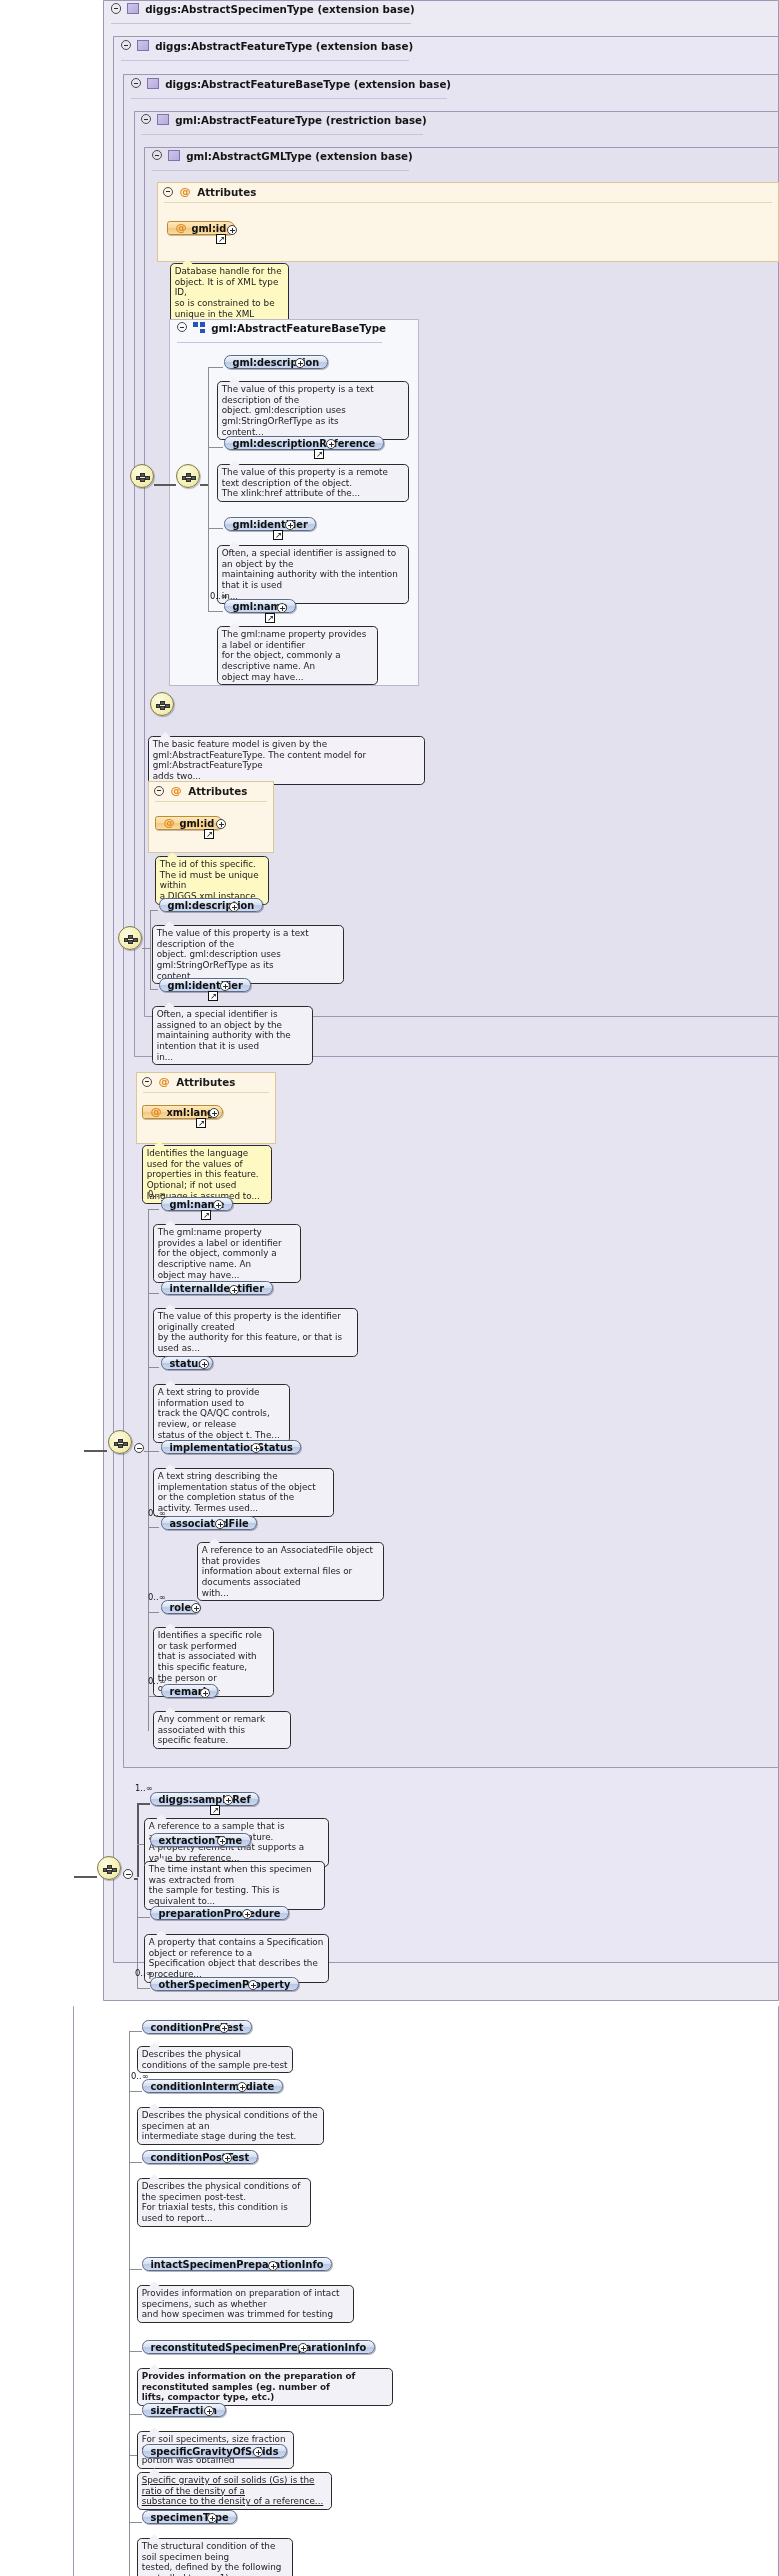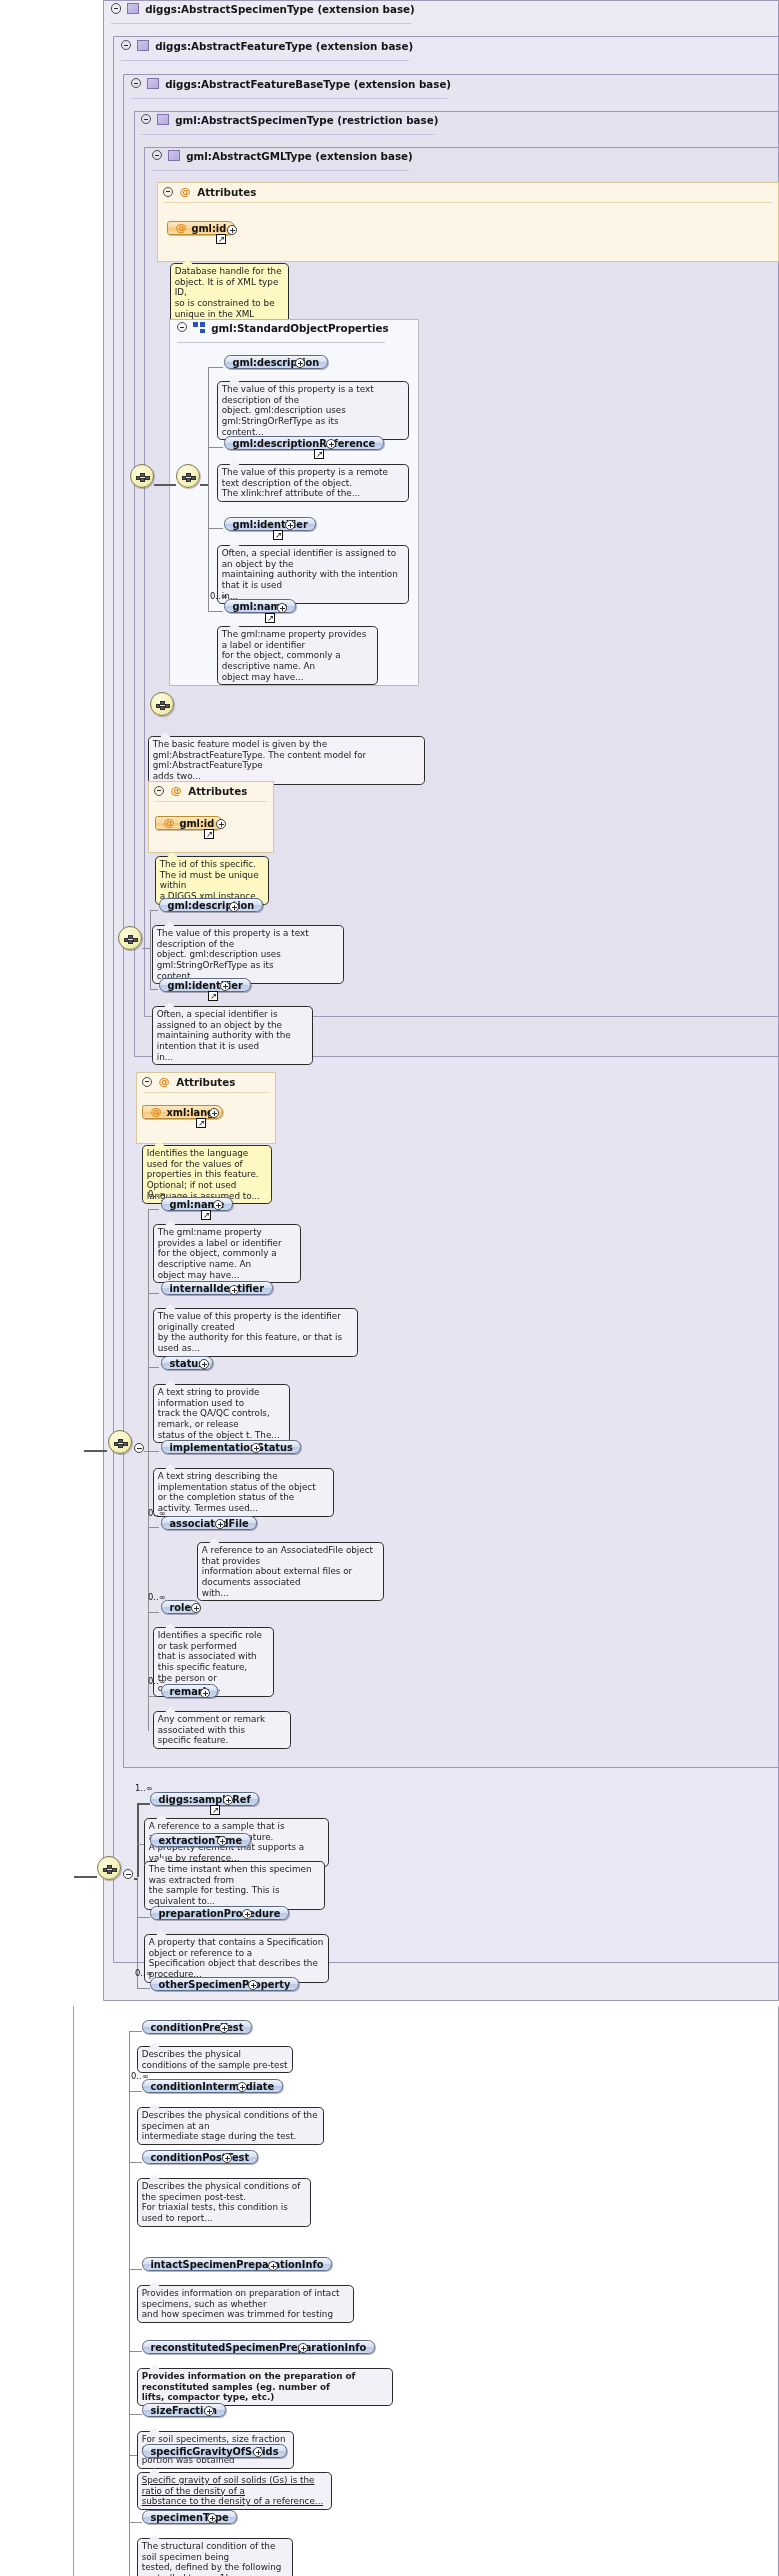--- a/index.html
+++ b/index.html
@@ -218,21 +218,21 @@
   </div>
   <div class="grphdr" style="left: 127px; top: 78px;">
     <span class="minus"></span>
     <span class="typeicon"></span>
     <span>diggs:AbstractFeatureBaseType (extension base)</span>
     <span class="sep"></span>
   </div>
   <div class="grphdr" style="left: 137px; top: 114px;">
     <span class="minus"></span>
     <span class="typeicon"></span>
-    <span>gml:AbstractSpecimenType (restriction base)</span>
+    <span>gml:AbstractFeatureType (restriction base)</span>
     <span class="sep"></span>
   </div>
   <div class="grphdr" style="left: 148px; top: 150px;">
     <span class="minus"></span>
     <span class="typeicon"></span>
     <span>gml:AbstractGMLType (extension base)</span>
     <span class="sep"></span>
   </div>
 
   <div class="attrpanel" style="left: 157px; top: 182px; width: 622px; height: 80px;">
@@ -254,21 +254,21 @@
 within which...</div>
 
   <div class="grpbox" style="left: 169px; top: 319px; width: 250px; height: 367px; background: rgb(247, 248, 252); border-color: rgb(185, 183, 201);"></div>
   <div class="grphdr" style="left: 173px; top: 322px;">
     <span class="minus"></span>
     <span class="seqicon-sq">
         <i></i>
         <i></i>
         <i></i>
       </span>
-    <span>gml:StandardObjectProperties</span>
+    <span>gml:AbstractFeatureBaseType</span>
     <span class="sep"></span>
   </div>
 
   <div class="seqnode" style="left: 130px; top: 464px;">
     <div class="g">
         <b></b>
         <b></b>
         <b></b>
         <b></b>
       </div>
@@ -438,21 +438,21 @@
   </div>
   <div class="plusbtn" style="left: 229px; top: 1285px;"></div>
   <div class="doc cool" style="left: 153px; top: 1308px; width: 205px;">The value of this property is the identifier originally created
 by the authority for this feature, or that is used as...</div>
 
   <div class="node elem" style="left: 161px; top: 1356px;">
     <span class="lbl">status</span>
   </div>
   <div class="plusbtn" style="left: 199px; top: 1359px;"></div>
   <div class="doc cool" style="left: 153px; top: 1384px; width: 137px;">A text string to provide information used to
-track the QA/QC controls, remark, or release
+track the QA/QC controls, review, or release
 status of the object t. The...</div>
 
   <div class="node elem" style="left: 161px; top: 1440px;">
     <span class="lbl">implementationStatus</span>
   </div>
   <div class="plusbtn" style="left: 251px; top: 1443px;"></div>
   <div class="doc cool" style="left: 153px; top: 1468px; width: 181px;">A text string describing the implementation status of the object
 or the completion status of the activity. Termes used...</div>
 
   <span class="card" style="left: 148px; top: 1508px;">0..∞</span>

